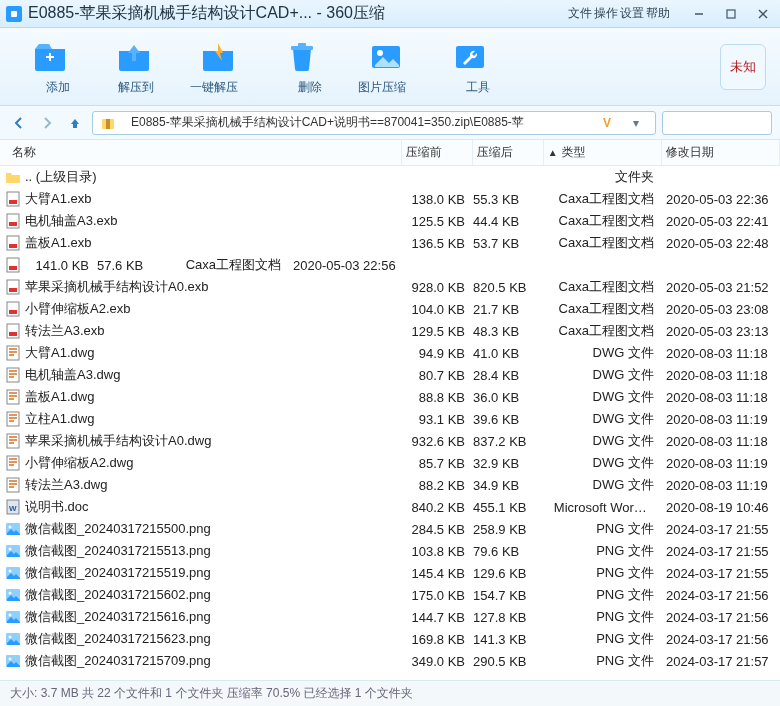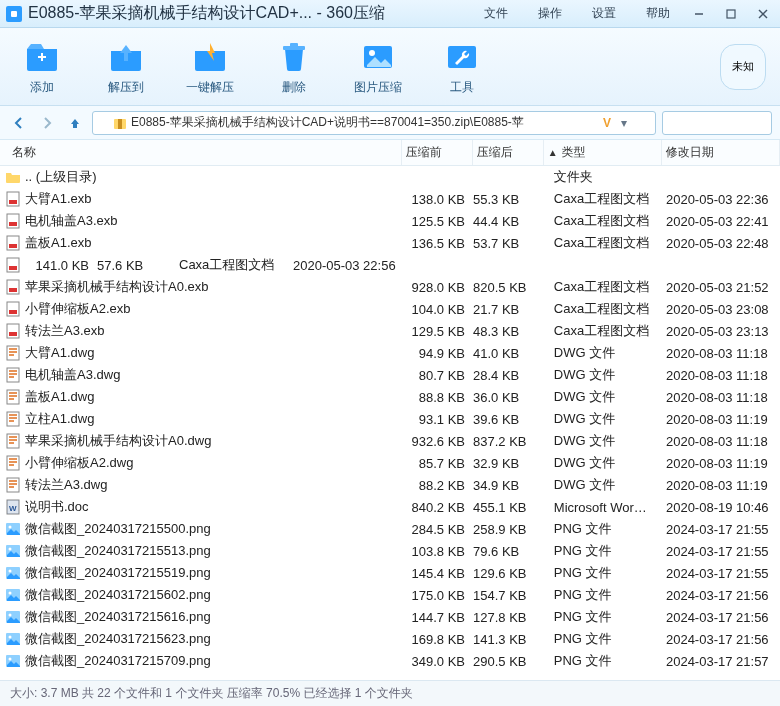--- a/index.html
+++ b/index.html
@@ -1,47 +1,47 @@
 <!DOCTYPE html>
 <html><head>
 <meta charset="utf-8">
 <style>
 * { margin: 0; padding: 0; box-sizing: border-box; font-family: "Microsoft YaHei", "Segoe UI", sans-serif; }
 body { width: 780px; height: 706px; background: #fff; font-size: 12px; color: #333; overflow: hidden; display: flex; flex-direction: column; }
 .titlebar { height: 28px; background: linear-gradient(#eaf6ff,#d8eefc); display: flex; align-items: center; padding: 0 6px; border-bottom: 1px solid #b8d8ee; }
 .titlebar .app-icon { width:16px; height:16px; background:#2b9cff; border-radius:2px; margin-right:6px; display:inline-flex; align-items:center; justify-content:center; color:#fff; font-size:9px; }
 .titlebar .title { flex: 0 0 auto; font-size: 16px; color:#234; }
-.titlebar .menu { display:flex; gap:30px; margin-left:auto; margin-right:18px; }
+.titlebar .menu { display:flex; gap:2px; margin-left:auto; margin-right:18px; }
 .titlebar .menu span { color:#345; cursor:default; }
 .titlebar .winctl { display:flex; gap:10px; }
 .titlebar .winctl div { width:22px; height:18px; display:flex; align-items:center; justify-content:center; color:#456; }
 .toolbar { height: 78px; background: linear-gradient(#f5fbff,#e6f3fd); display:flex; align-items:center; padding: 0 14px; gap:28px; border-bottom:1px solid #c7e0f1; }
-.tool { display:flex; flex-direction:column; align-items:center; gap:4px; width:56px; }
+.tool { display:flex; flex-direction:column; align-items:flex-end; gap:4px; width:56px; }
 .tool .ic { width:40px; height:38px; display:flex; align-items:center; justify-content:center; }
 .tool .lbl { font-size:12px; color:#2a5a80; }
-.unknown-badge { margin-left:auto; width:46px; height:46px; border:1px solid #bcdcf1; border-radius:15px; display:flex; align-items:center; justify-content:center; color:#000000; font-size:11px; background:#f0f9ff; }
+.unknown-badge { margin-left:auto; width:46px; height:46px; border:1px solid #bcdcf1; border-radius:6px; display:flex; align-items:center; justify-content:center; color:#b91c1c; font-size:13px; background:#f0f9ff; }
 .navbar { height:34px; background:#f3faff; display:flex; align-items:center; padding:0 8px; gap:6px; border-bottom:1px solid #d6e9f5; }
 .navbtn { width:22px; height:22px; display:flex; align-items:center; justify-content:center; border:1px solid transparent; border-radius:3px; color:#2f7fbf; }
-.pathbox { flex:1; height:24px; background:#fff; border:1px solid #a6cbe3; border-radius:3px; display:flex; align-items:center; padding:0 20px; gap:4px; overflow:hidden; }
+.pathbox { flex:1; height:24px; background:#fff; border:1px solid #a6cbe3; border-radius:3px; display:flex; align-items:center; padding:0 8px; gap:16px; overflow:hidden; }
 .pathbox .pic { width:14px; height:14px; flex-shrink:0; }
 .pathbox .ptxt { flex:1; white-space:nowrap; overflow:hidden; text-overflow:ellipsis; font-size:12px; color:#333; }
 .pathbox .vb { width:14px; height:14px; color:#f0a030; font-weight:bold; flex-shrink:0; }
 .pathbox .dd { width:14px; color:#678; flex-shrink:0; }
 .searchbox { width:110px; height:24px; background:#fff; border:1px solid #a6cbe3; border-radius:3px; display:flex; align-items:center; padding:0 4px; }
 .searchbox input { flex:1; border:none; outline:none; font-size:12px; background:transparent; }
 .headerrow { height:26px; background:#fafdff; border-bottom:1px solid #e1ecf3; display:flex; align-items:center; font-size:12px; color:#333; padding-left:8px; }
 .headerrow .col { border-right:1px solid #e6eef4; height:100%; display:flex; align-items:center; padding-left:4px; }
 .filelist { flex:1; overflow-y:auto; background:#fff; }
 .row { height:22px; display:flex; align-items:center; padding-left:5px; font-size:13px; color:#222; }
 .row .ic { width:16px; height:16px; margin-right:4px; flex-shrink:0; }
 .row .c { overflow:hidden; white-space:nowrap; text-overflow:ellipsis; padding-right:8px; }
 .c-name { width:400px; display:flex; align-items:center; }
 .c-before { width:72px; text-align:right; }
 .c-after { width:72px; text-align:left; }
-.c-type { width:120px; padding-left:10px; }
+.c-type { width:120px; padding-left:10px;text-align:right; }
 .c-date { width:120px; padding-left:4px; }
 .statusbar { height:26px; background:#f3f8fb; border-top:1px solid #dbe8f1; display:flex; align-items:center; padding:0 10px; font-size:12px; color:#667; }
 .col-name { width:400px; }
 .col-before { width:72px; }
 .col-after { width:72px; }
 .col-type { width:120px; }
 .col-date { width:120px; }
 svg { display:block; }
 .sort-arrow { font-size:10px; margin-right:4px; color:#333; }
 </style>

